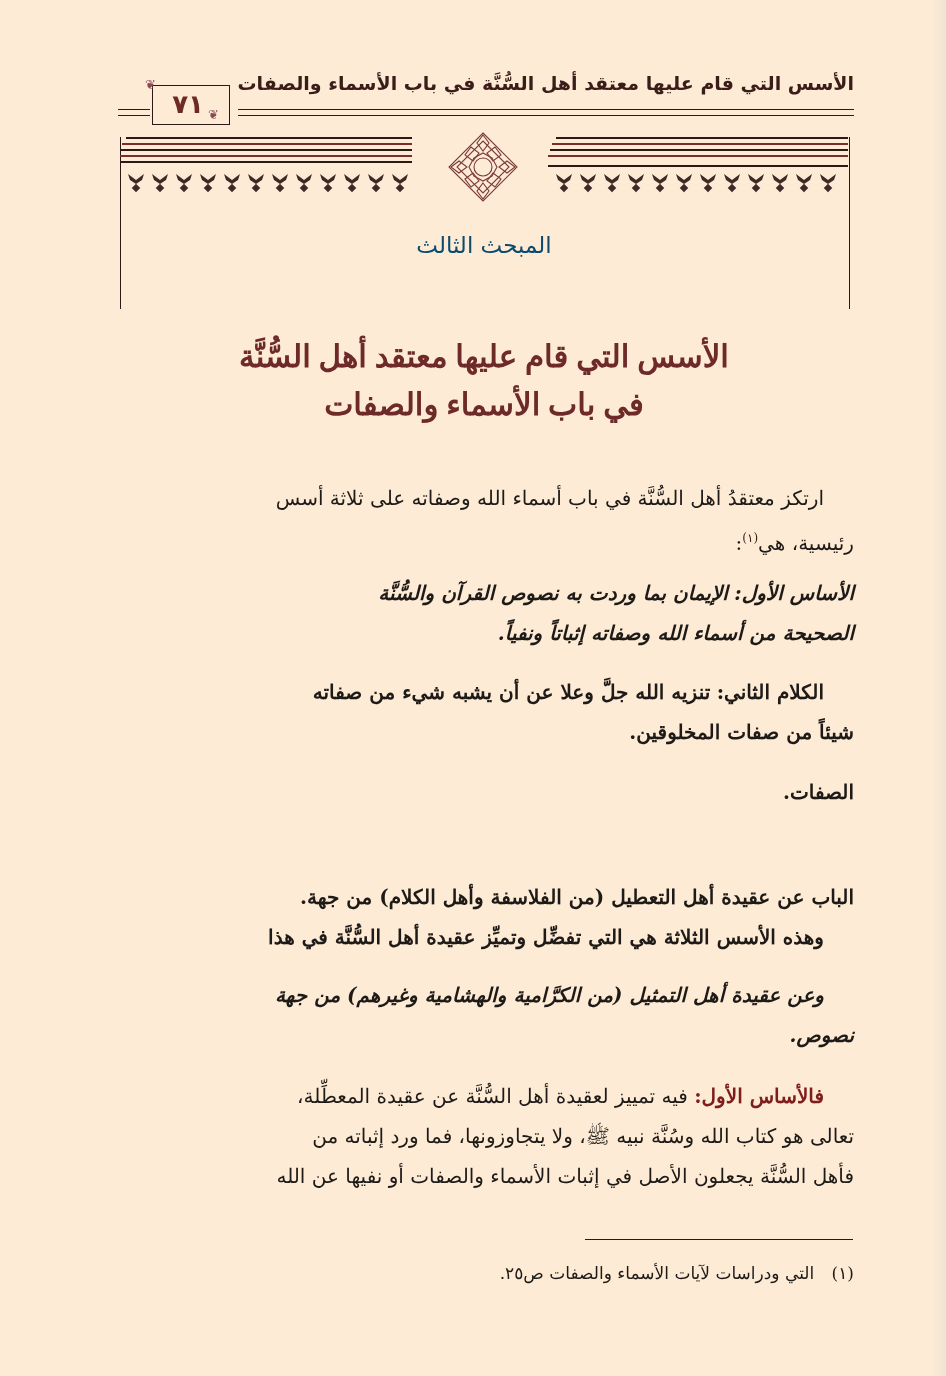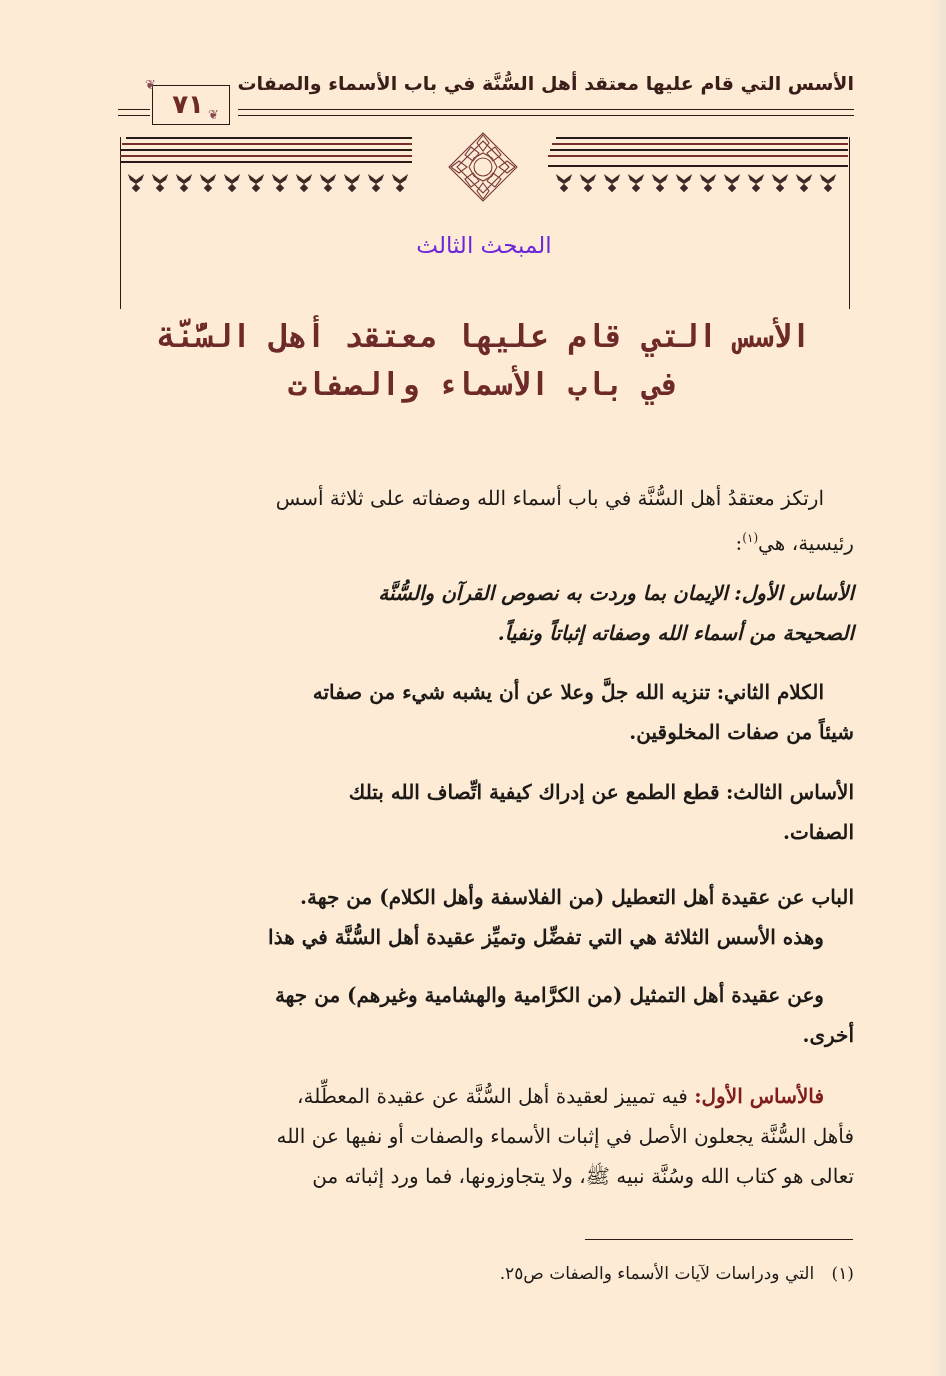--- a/index.html
+++ b/index.html
@@ -60,26 +60,26 @@
     .zigzag {
       position: absolute; top: 172px; height: 22px;
     }
     .zigzag.left { left: 126px; width: 286px; }
     .zigzag.right { left: 554px; width: 290px; }
     .rosette { position: absolute; left: 447px; top: 131px; width: 72px; height: 72px; }
 
     .chapter-label {
       position: absolute; left: 120px; width: 728px; top: 232px; text-align: center;
       direction: rtl; font-family: "DejaVu Sans", sans-serif; font-size: 23px;
-      color: #6d28d9; letter-spacing: 0.5px;
+      color: #0c4a6e; letter-spacing: 0.5px;
     }
     .section-title {
       position: absolute; left: 120px; width: 728px; text-align: center; direction: rtl;
-      font-family: Liberation Mono, monospace; font-weight: bold; font-size: 31px;
-      color: #6d2a28; white-space: nowrap;
+      font-family: Liberation Serif, serif; font-weight: bold; font-size: 31px;
+      color: #6d2a28; white-space: nowrap; margin-top: 20px;
     }
     .section-title.l1 { top: 318px; }
     .section-title.l2 { top: 366px; }
     .p { position: absolute; left: 118px; width: 736px; direction: rtl; }
     .p .ln {
       display: block; height: 40px; line-height: 40px; font-size: 20px;
       white-space: nowrap; text-align: right;
     }
     .p .ln.indent { padding-right: 30px; }
     .bold { font-weight: bold; }
@@ -222,43 +222,39 @@
 
 <div class="p" style="top:672px;">
   <span class="ln indent">
     <span class="bold">الكلام الثاني:</span>
     <span class="bold">تنزيه الله جلَّ وعلا عن أن يشبه شيء من صفاته</span>
   </span>
   <span class="ln bold">شيئاً من صفات المخلوقين.</span>
 </div>
 
 <div class="p" style="top:772px;">
-  <span class="ln">
-    <span class="bold">الأساس الثالث:</span>
-    <span class="bold">قطع الطمع عن إدراك كيفية اتِّصاف الله بتلك</span>
-  </span>
   <span class="ln bold">الصفات.</span>
 </div>
 
 <div class="p" style="top:877px;">
   <span class="ln bold">الباب عن عقيدة أهل التعطيل (من الفلاسفة وأهل الكلام) من جهة.</span>
   <span class="ln indent bold">وهذه الأسس الثلاثة هي التي تفضِّل وتميِّز عقيدة أهل السُّنَّة في هذا</span>
 </div>
 
-<div class="p" style="top:975px;">
+<div class="p" style="top:975px;font-style:italic;">
   <span class="ln indent bold">وعن عقيدة أهل التمثيل (من الكرَّامية والهشامية وغيرهم) من جهة</span>
-  <span class="ln bold">أخرى.</span>
+  <span class="ln bold">نصوص.</span>
 </div>
 
 <div class="p" style="top:1076px;">
   <span class="ln indent">
     <span class="accent">فالأساس الأول:</span>
     <span>فيه تمييز لعقيدة أهل السُّنَّة عن عقيدة المعطِّلة،</span>
   </span>
+  <span class="ln">تعالى هو كتاب الله وسُنَّة نبيه ﷺ، ولا يتجاوزونها، فما ورد إثباته من</span>
   <span class="ln">فأهل السُّنَّة يجعلون الأصل في إثبات الأسماء والصفات أو نفيها عن الله</span>
-  <span class="ln">تعالى هو كتاب الله وسُنَّة نبيه ﷺ، ولا يتجاوزونها، فما ورد إثباته من</span>
 </div>
 
 <div class="footnote-rule"></div>
 <div class="footnote">
   <span class="num">(١)</span>
   <span>التي ودراسات لآيات الأسماء والصفات ص٢٥.</span>
 </div>
 
 </body></html>

